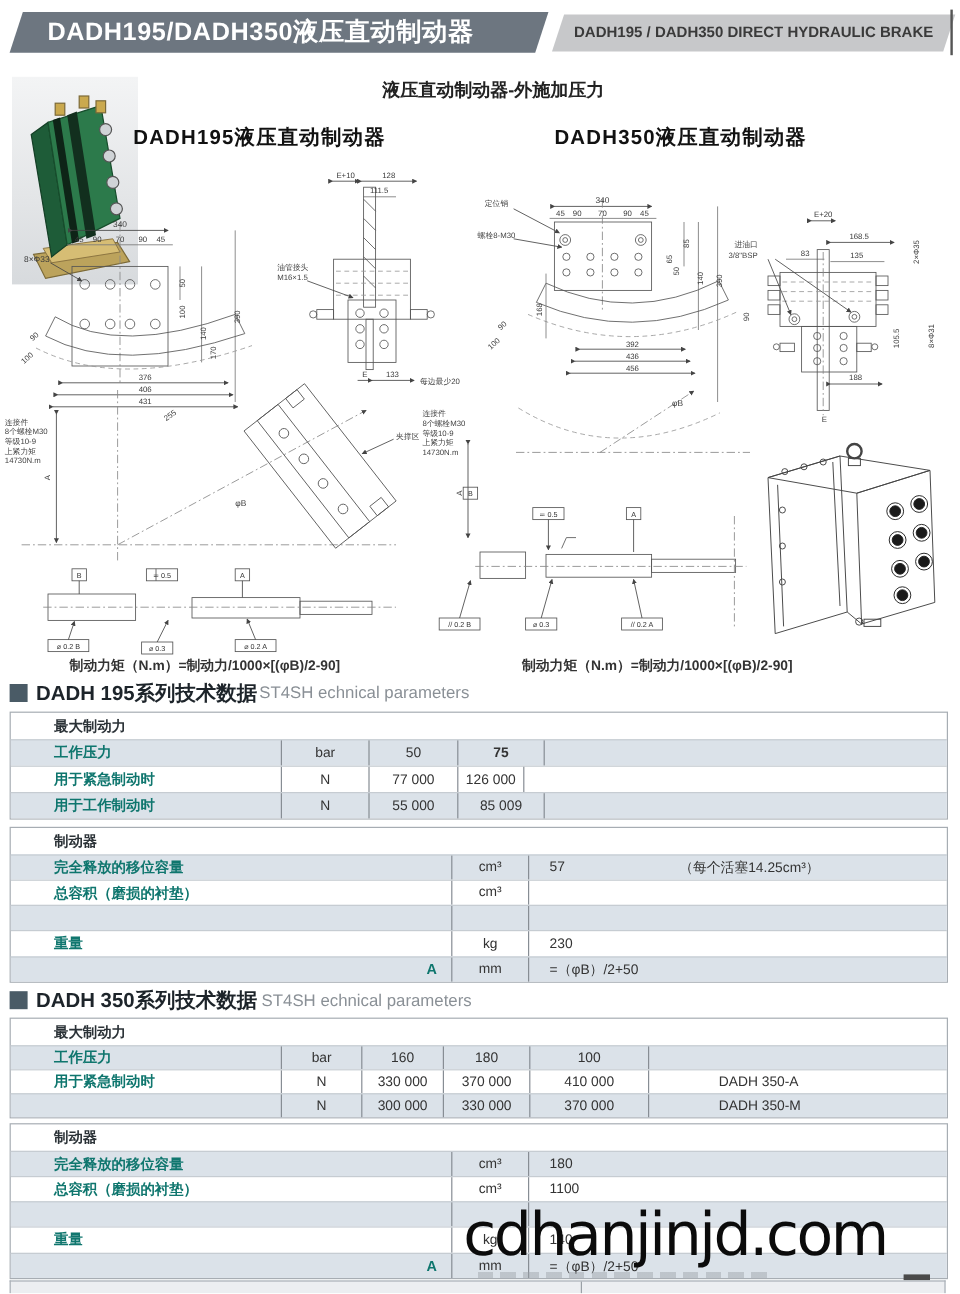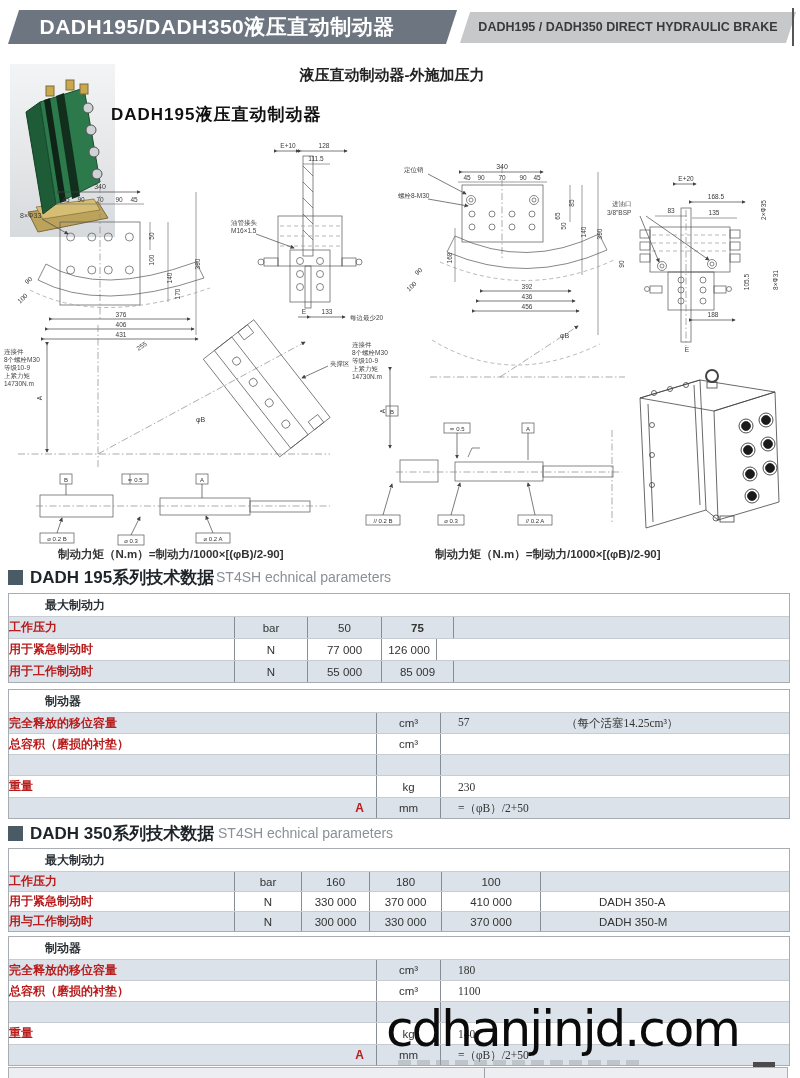--- a/index.html
+++ b/index.html
@@ -8,48 +8,48 @@
   
   .hdr-dark{position:absolute;left:8px;top:10px;width:438px;height:34px;background:#6d7680;
             transform:skewX(-18deg);transform-origin:bottom left;}
   .hdr-dark .t{transform:skewX(18deg);display:block;color:#fff;font-weight:bold;font-size:21px;
                line-height:34px;padding-left:26px;letter-spacing:.5px;white-space:nowrap;}
   .hdr-lite{position:absolute;left:460px;top:12px;width:326px;height:31px;background:#c7c8ca;
             transform:skewX(-18deg);transform-origin:bottom left;}
   .hdr-lite .t{transform:skewX(18deg);display:block;color:#3a3a3a;font-weight:bold;font-size:12.5px;
                line-height:31px;text-align:center;white-space:nowrap;}
   .hdr-edge{position:absolute;left:792px;top:8px;width:2px;height:38px;background:#555;}
-  .subtitle{position:absolute;left:192px;top:66px;width:400px;text-align:center;
+  .subtitle{position:absolute;left:211px;top:66px;width:400px;text-align:center;
             font-size:15px;font-weight:bold;color:#222;}
   .dtitle{position:absolute;top:103px;font-size:17px;font-weight:bold;color:#111;letter-spacing:1px;}
   .dtitle.l{left:111px;} .dtitle.r{left:462px;}
   
   .photo{position:absolute;left:10px;top:64px;width:105px;height:173px;
          background:linear-gradient(180deg,#f3f4f5 0%,#e3e5e7 60%,#d7dadd 100%);}
   
   .draw{position:absolute;left:0;top:130px;}
   
   .sec{position:absolute;left:8px;height:22px;}
   .sec .sq{position:absolute;left:0;top:4px;width:15px;height:15px;background:#4a5b66;}
   .sec .cn{position:absolute;left:22px;top:0;font-size:17px;font-weight:bold;color:#1d242a;white-space:nowrap;}
   .sec .en{position:absolute;left:208px;top:3px;font-size:14px;color:#8a9096;white-space:nowrap;}
   .sec2 .en{left:210px;}
   
   .tbl{position:absolute;left:8px;width:780px;border:1px solid #a7adb3;background:#fff;}
   .trow{position:absolute;left:0;width:100%;}
   .trow.sep{border-top:1px solid #c6ccd2;box-sizing:border-box;}
   .trow.alt{background:#dbe2e9;}
   .cell{position:absolute;top:0;bottom:0;display:flex;align-items:center;font-size:11.5px;color:#333;box-sizing:border-box;}
-  .cell.lab{font-weight:bold;font-size:12px;color:#b91c1c;}
+  .cell.lab{font-weight:bold;font-size:12px;padding-left:36px;color:#0f766e;}
   .cell.hed{font-weight:bold;font-size:12px;padding-left:36px;color:#2b3237;}
   .cell.ctr{justify-content:center;}
   .cell.bl{border-left:1px solid #878d94;}
   .cell.br{border-right:1px solid #878d94;}
   .cell.ra{justify-content:flex-end;padding-right:12px;font-weight:bold;}
-  .vwrap{display:flex;padding-left:17px;width:100%;font-family:Liberation Serif, serif;}
+  .vwrap{display:flex;align-items:center;padding-left:17px;width:100%;}
   .vwrap .val{min-width:108px;}
   
   .wm{position:absolute;left:386px;top:1000px;font-size:50px;letter-spacing:-2px;color:#0b0b0b;
       font-family:"DejaVu Sans",sans-serif;z-index:5;white-space:nowrap;}
   .faint{position:absolute;left:398px;top:1060px;width:245px;height:5px;opacity:.45;
          background:repeating-linear-gradient(90deg,#9aa0a6 0 13px,transparent 13px 19px);}
   .dash{position:absolute;left:753px;top:1062px;width:22px;height:5px;background:#4a4a4a;}
   .strip{position:absolute;left:8px;top:1067px;width:780px;height:11px;border:1px solid #aab0b6;
          border-bottom:none;background:#eceef1;box-sizing:border-box;}
   .strip .div{position:absolute;left:475px;top:0;bottom:0;width:1px;background:#9aa0a6;}
@@ -86,20 +86,21 @@
       <circle cx="84" cy="88" r="5" fill="#cfd3d6" stroke="#555"></circle>
       <circle cx="87" cy="110" r="5" fill="#cfd3d6" stroke="#555"></circle>
       <rect x="36" y="22" width="8" height="10" fill="#caa94e" stroke="#7c6a38"></rect>
       <rect x="56" y="16" width="8" height="10" fill="#caa94e" stroke="#7c6a38"></rect>
       <rect x="70" y="20" width="8" height="10" fill="#caa94e" stroke="#7c6a38"></rect>
     </svg>
   </div>
 
   <div class="subtitle">液压直动制动器-外施加压力</div>
   <div class="dtitle l">DADH195液压直动制动器</div>
+  <div class="dtitle r">DADH350液压直动制动器</div>
 
   <svg class="draw" width="800" height="440" viewBox="0 0 800 440">
     <defs>
       <marker id="ar" markerWidth="6" markerHeight="6" refX="5" refY="3" orient="auto">
         <path d="M0,0 L6,3 L0,6 Z" fill="#444"></path>
       </marker>
     </defs>
 
     <g stroke="#555" stroke-width="0.7" fill="none">
       <line x1="60" y1="62" x2="140" y2="62" stroke="#444" marker-start="url(#ar)" marker-end="url(#ar)"></line>
@@ -503,21 +504,20 @@
     </div>
     <div class="trow sep" style="top:42px;height:20px;">
       <div class="cell lab" style="left:0;width:225px;">用于紧急制动时</div>
       <div class="cell ctr bl" style="left:225px;width:67px;">N</div>
       <div class="cell ctr bl" style="left:292px;width:68px;">330 000</div>
       <div class="cell ctr bl" style="left:360px;width:72px;">370 000</div>
       <div class="cell ctr bl br" style="left:432px;width:100px;">410 000</div>
       <div class="cell" style="left:532px;width:248px;padding-left:58px;">DADH 350-A</div>
     </div>
     <div class="trow sep alt" style="top:62px;height:20px;">
-      <div class="cell lab" style="left:0;width:225px;">用与工作制动时</div>
       <div class="cell ctr bl" style="left:225px;width:67px;">N</div>
       <div class="cell ctr bl" style="left:292px;width:68px;">300 000</div>
       <div class="cell ctr bl" style="left:360px;width:72px;">330 000</div>
       <div class="cell ctr bl br" style="left:432px;width:100px;">370 000</div>
       <div class="cell" style="left:532px;width:248px;padding-left:58px;text-align:center;">DADH 350-M</div>
     </div>
   </div>
 
   <div class="tbl" style="top:936px;height:128px;">
     <div class="trow" style="top:0;height:22px;">

